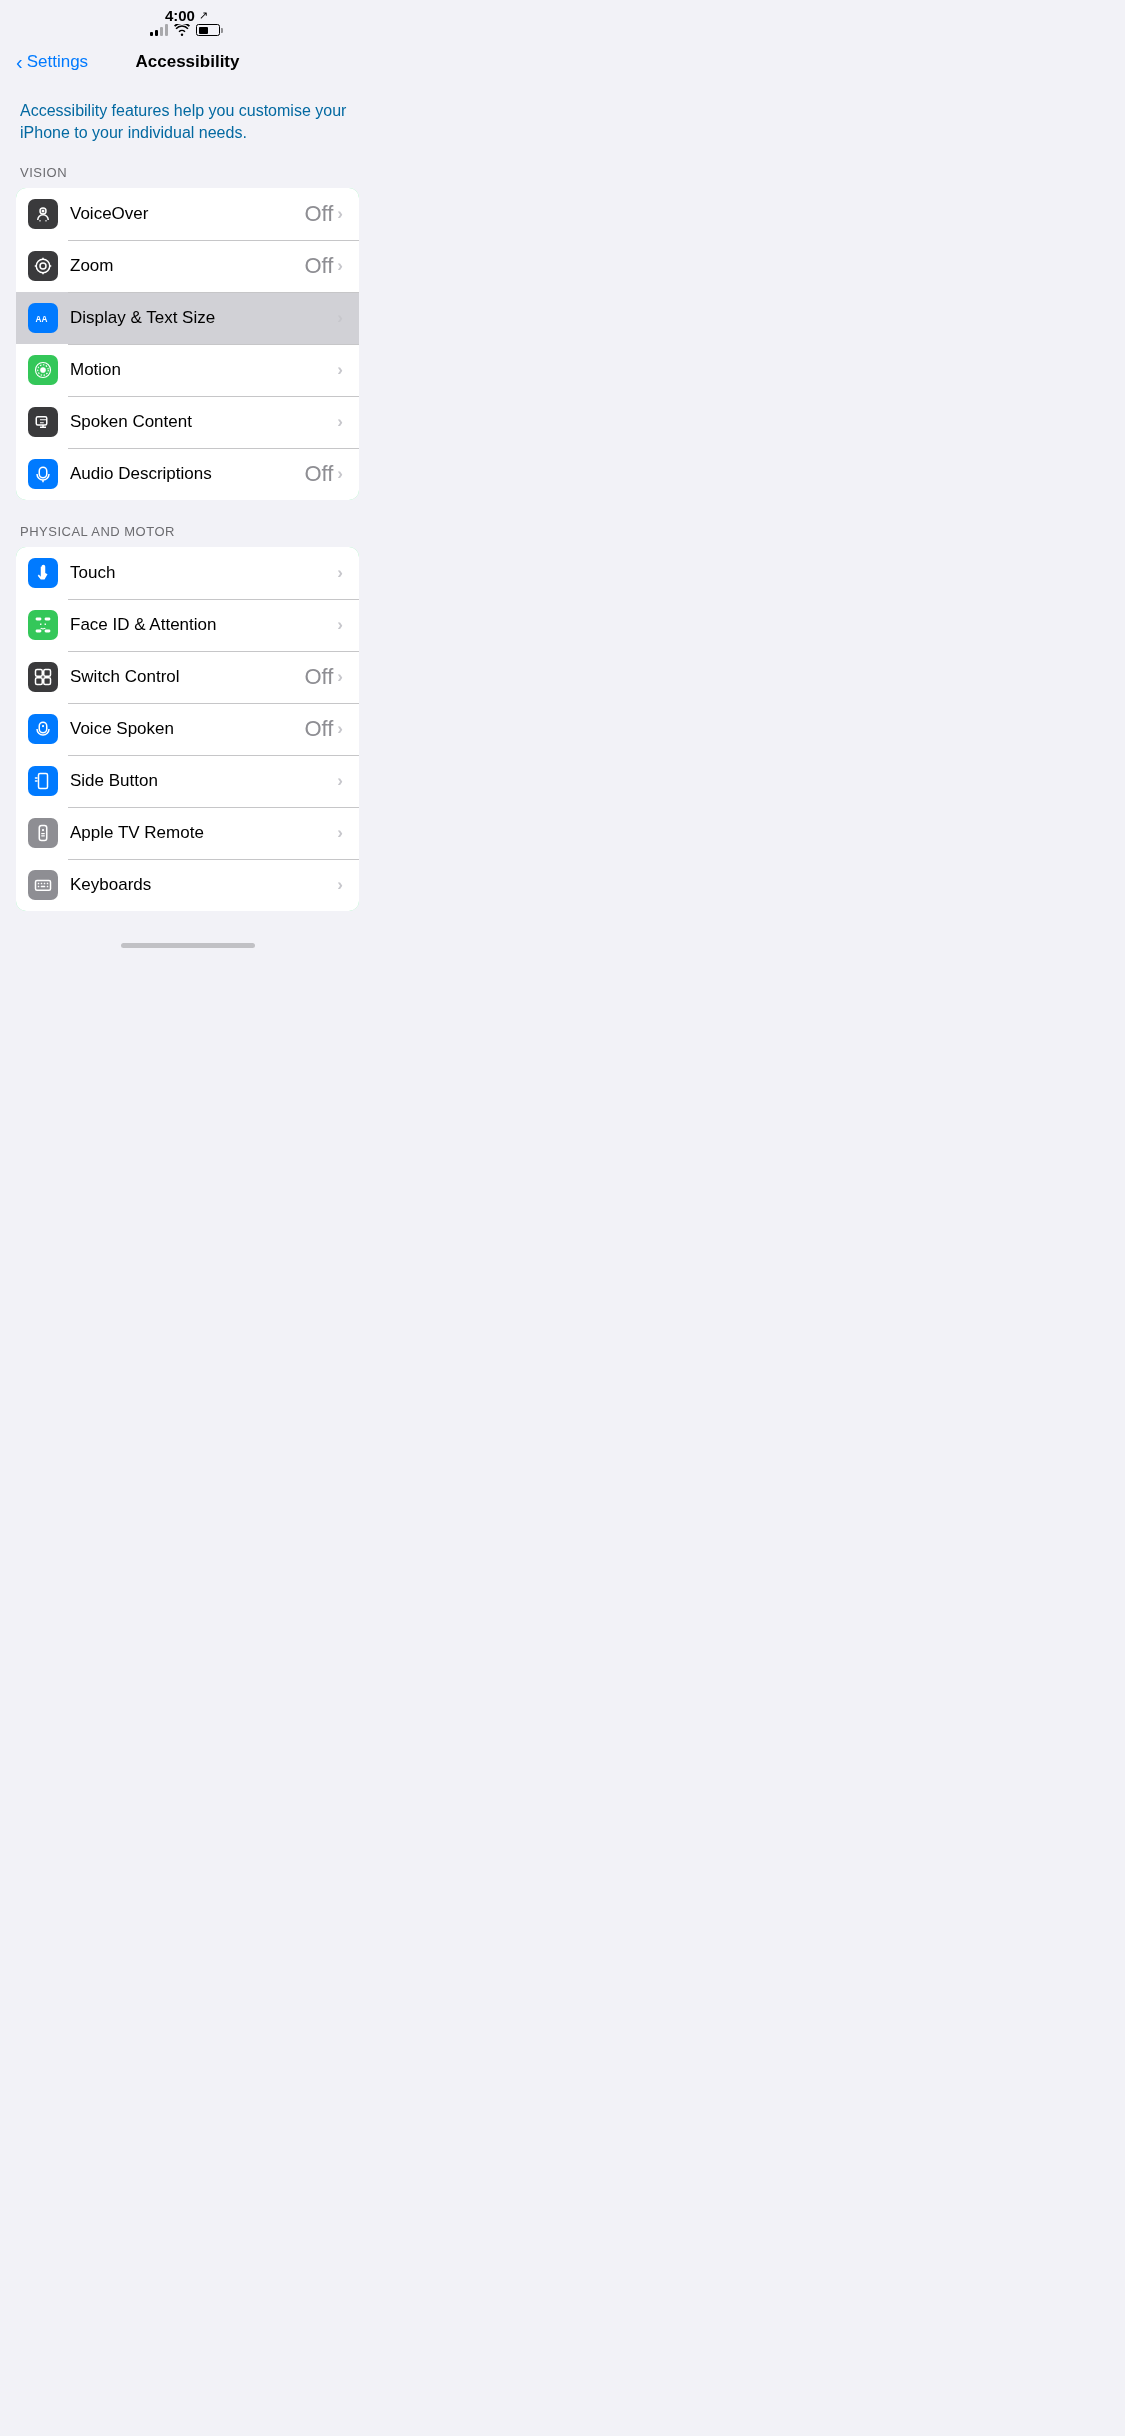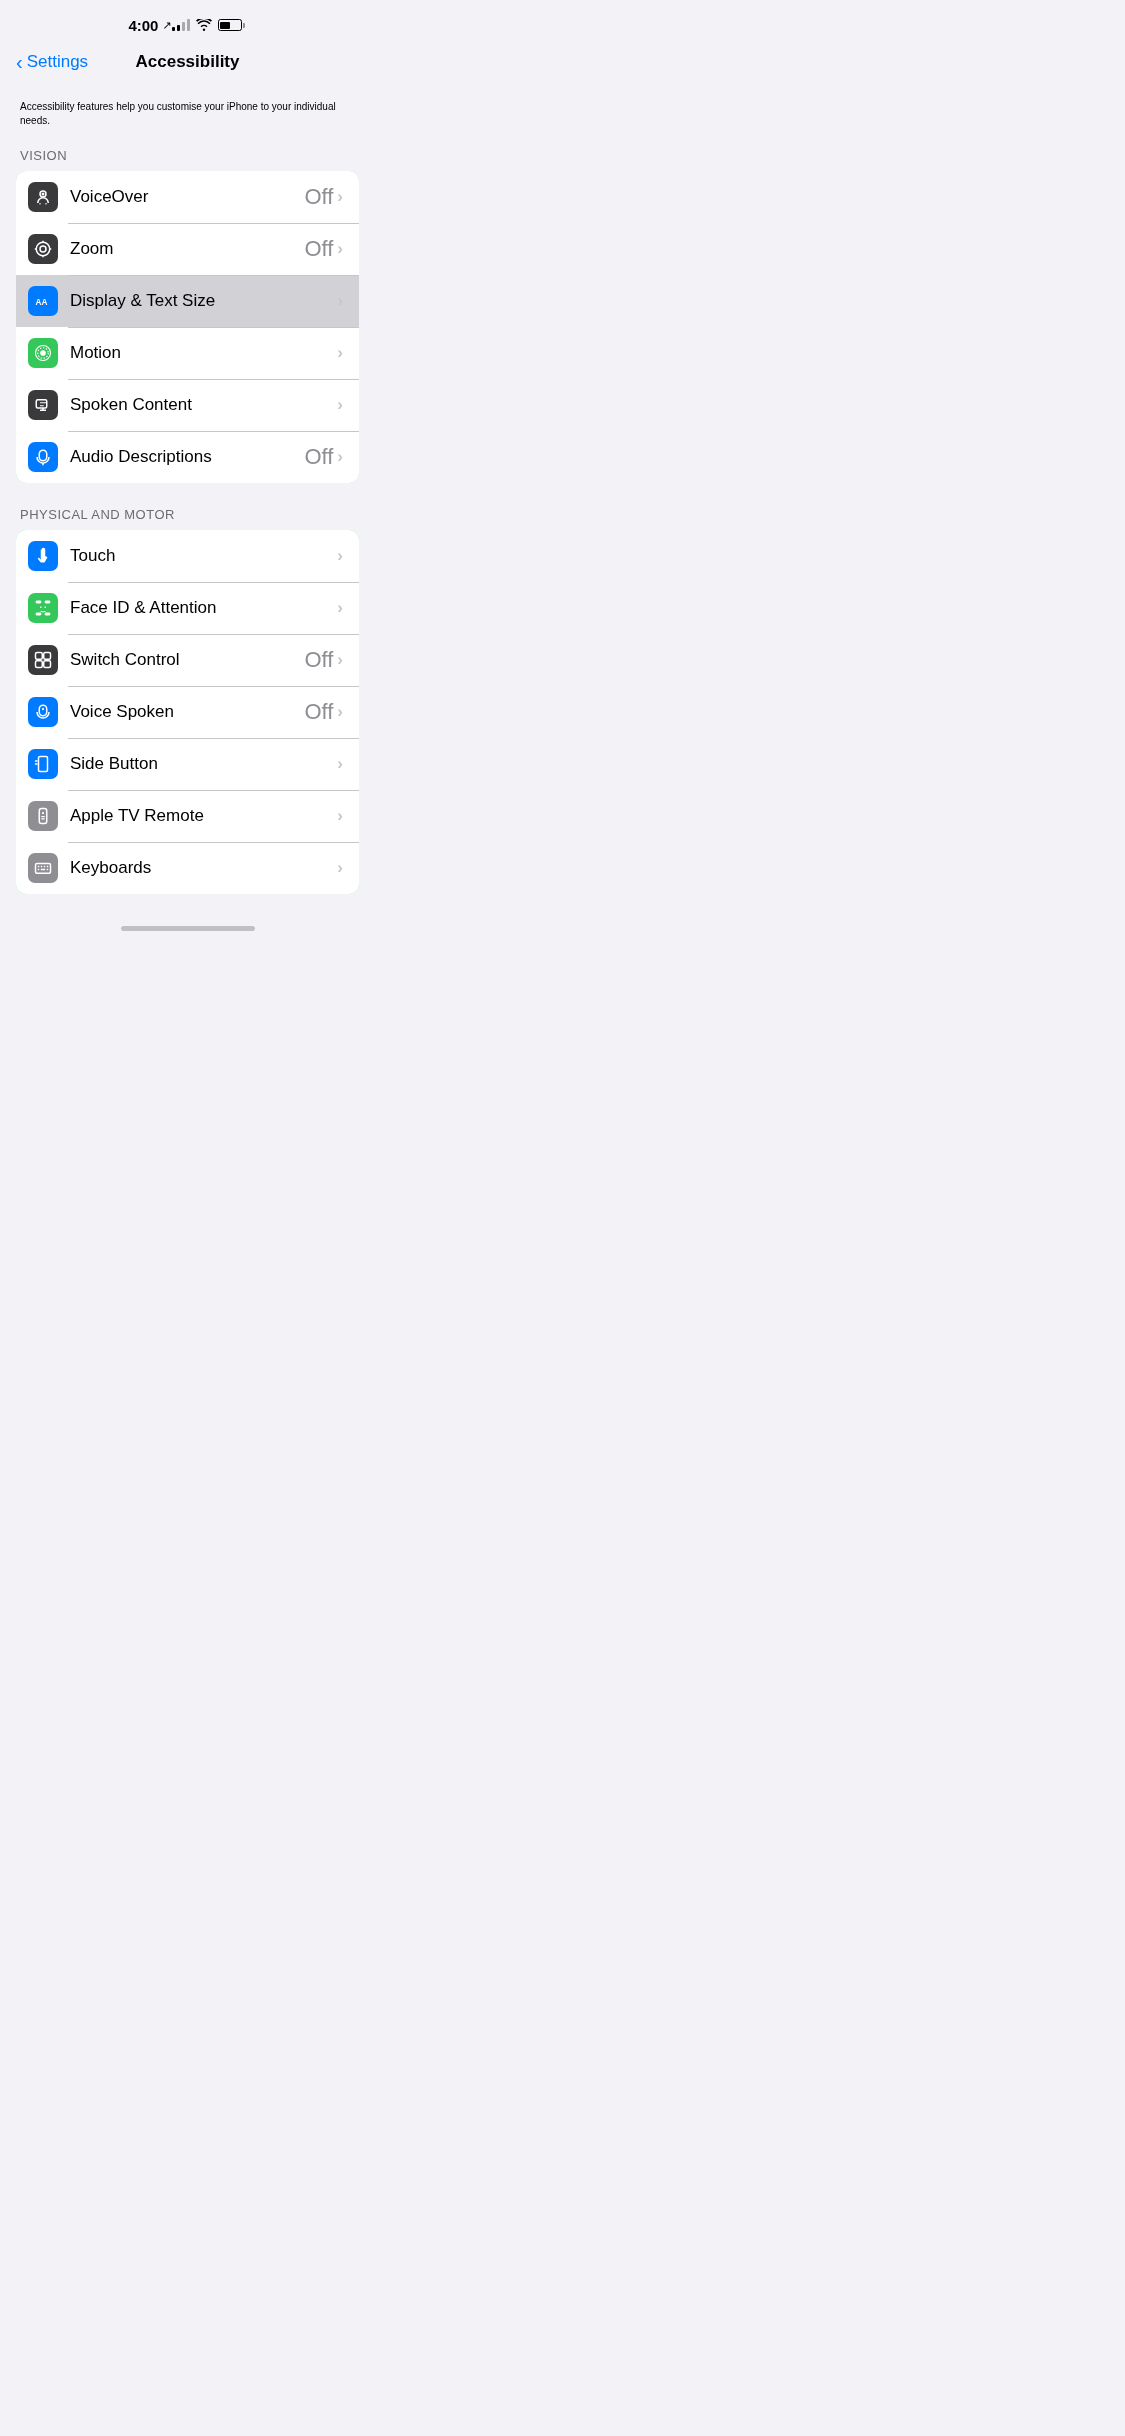--- a/index.html
+++ b/index.html
@@ -10,24 +10,25 @@
       min-height: 812px;
       background-color: #f2f2f7;
       font-family: -apple-system, 'SF Pro Text', 'Helvetica Neue', sans-serif;
       color: #000;
       overflow-x: hidden;
     }
 
     
     .status-bar {
       display: flex;
-      justify-content: center;
+      justify-content: flex-end;
       align-items: center;
       padding: 14px 20px 8px 18px;
       height: 44px;
+      flex-direction: column;
     }
     .status-time {
       font-size: 15px;
       font-weight: 600;
       letter-spacing: 0;
     }
     .status-icons {
       display: flex;
       align-items: center;
       gap: 6px;
@@ -101,22 +102,22 @@
       left: 50%;
       transform: translateX(-50%);
       font-size: 17px;
       font-weight: 600;
       color: #000;
     }
 
     
     .description {
       padding: 16px 20px 20px 20px;
-      font-size: 10px;
-      color: #000000;
+      font-size: 16px;
+      color: #0369a1;
       line-height: 1.4;
     }
 
     
     .section {
       margin-bottom: 24px;
     }
     .section-header {
       font-size: 13px;
       font-weight: 400;

